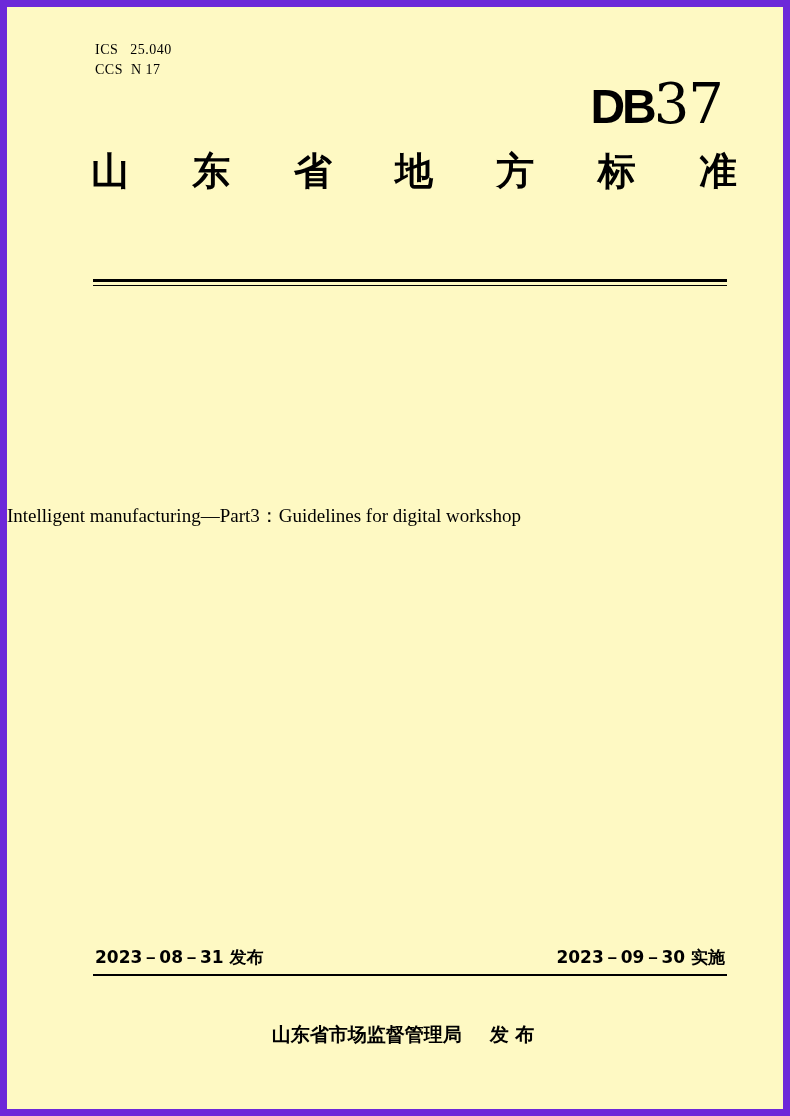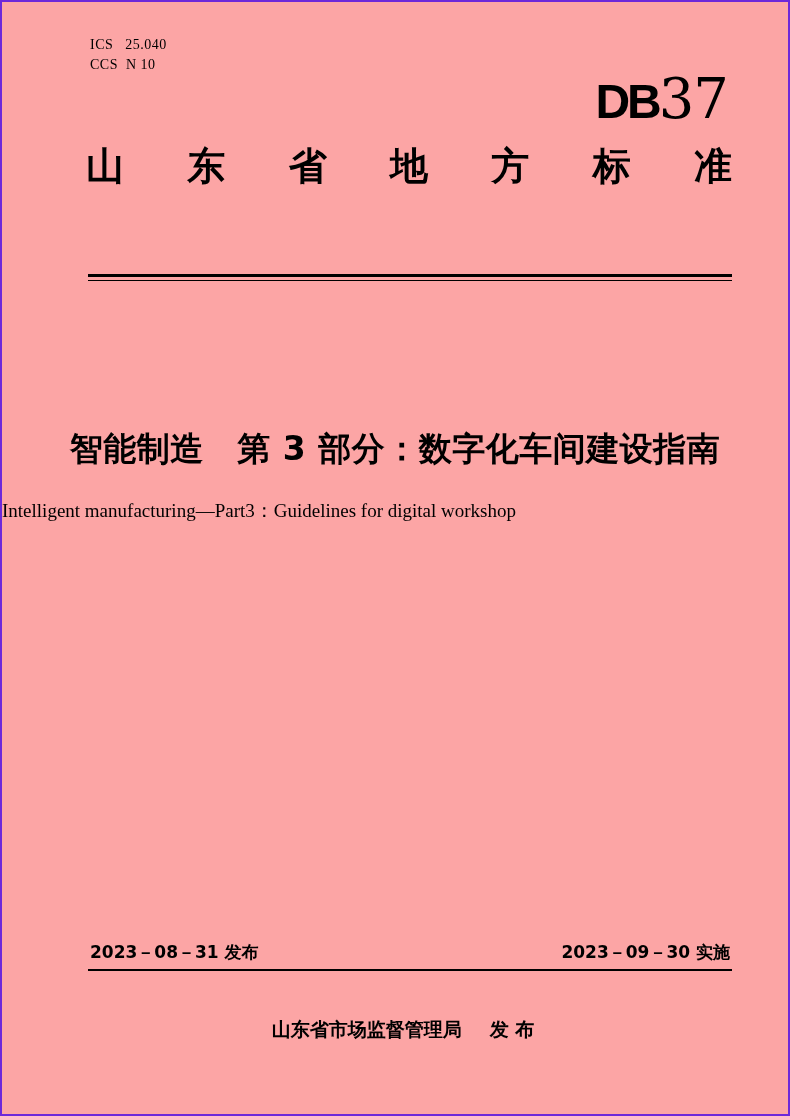--- a/index.html
+++ b/index.html
@@ -9,23 +9,23 @@
   }
   body {
     font-family: "Liberation Serif", serif;
     color: #000000;
   }
   .page {
     position: relative;
     width: 790px;
     height: 1116px;
     margin: 0 auto;
-    background: #fca5a5;
+    background: #fef9c3;
     overflow: hidden;
-    border: 2px solid #6d28d9;
+    border: 7px solid #6d28d9;
     box-sizing: border-box;
   }
 
   
   .codes {
     position: absolute;
     left: 88px;
     top: 33px;
     font-family: "Liberation Serif", serif;
     font-size: 14px;
@@ -176,21 +176,21 @@
 
 <div class="page">
 
   <div class="codes">
     <span class="code-line">
       <span class="code-label">ICS</span>
       &nbsp;&nbsp;<span>25.040</span>
     </span>
     <span class="code-line">
       <span class="code-label">CCS</span>
-      &nbsp;<span>N 10</span>
+      &nbsp;<span>N 17</span>
     </span>
   </div>
 
   <div class="db-logo">
     <span class="db-part">DB</span><span class="num-part">37</span>
   </div>
 
   <div class="province-title">
     <span>山</span>
     <span>东</span>
@@ -198,21 +198,20 @@
     <span>地</span>
     <span>方</span>
     <span>标</span>
     <span>准</span>
   </div>
 
 
   <div class="rule-top"></div>
   <div class="rule-bottom"></div>
 
-  <div class="doc-title">智能制造　第 3 部分：数字化车间建设指南</div>
   <div class="doc-title-en">Intelligent manufacturing—Part3：Guidelines for digital workshop</div>
 
   <div class="rule-footer"></div>
 
   <div class="footer-dates">
     <span>2023－08－31 发布</span>
     <span>2023－09－30 实施</span>
   </div>
 
   <div class="issuer">

